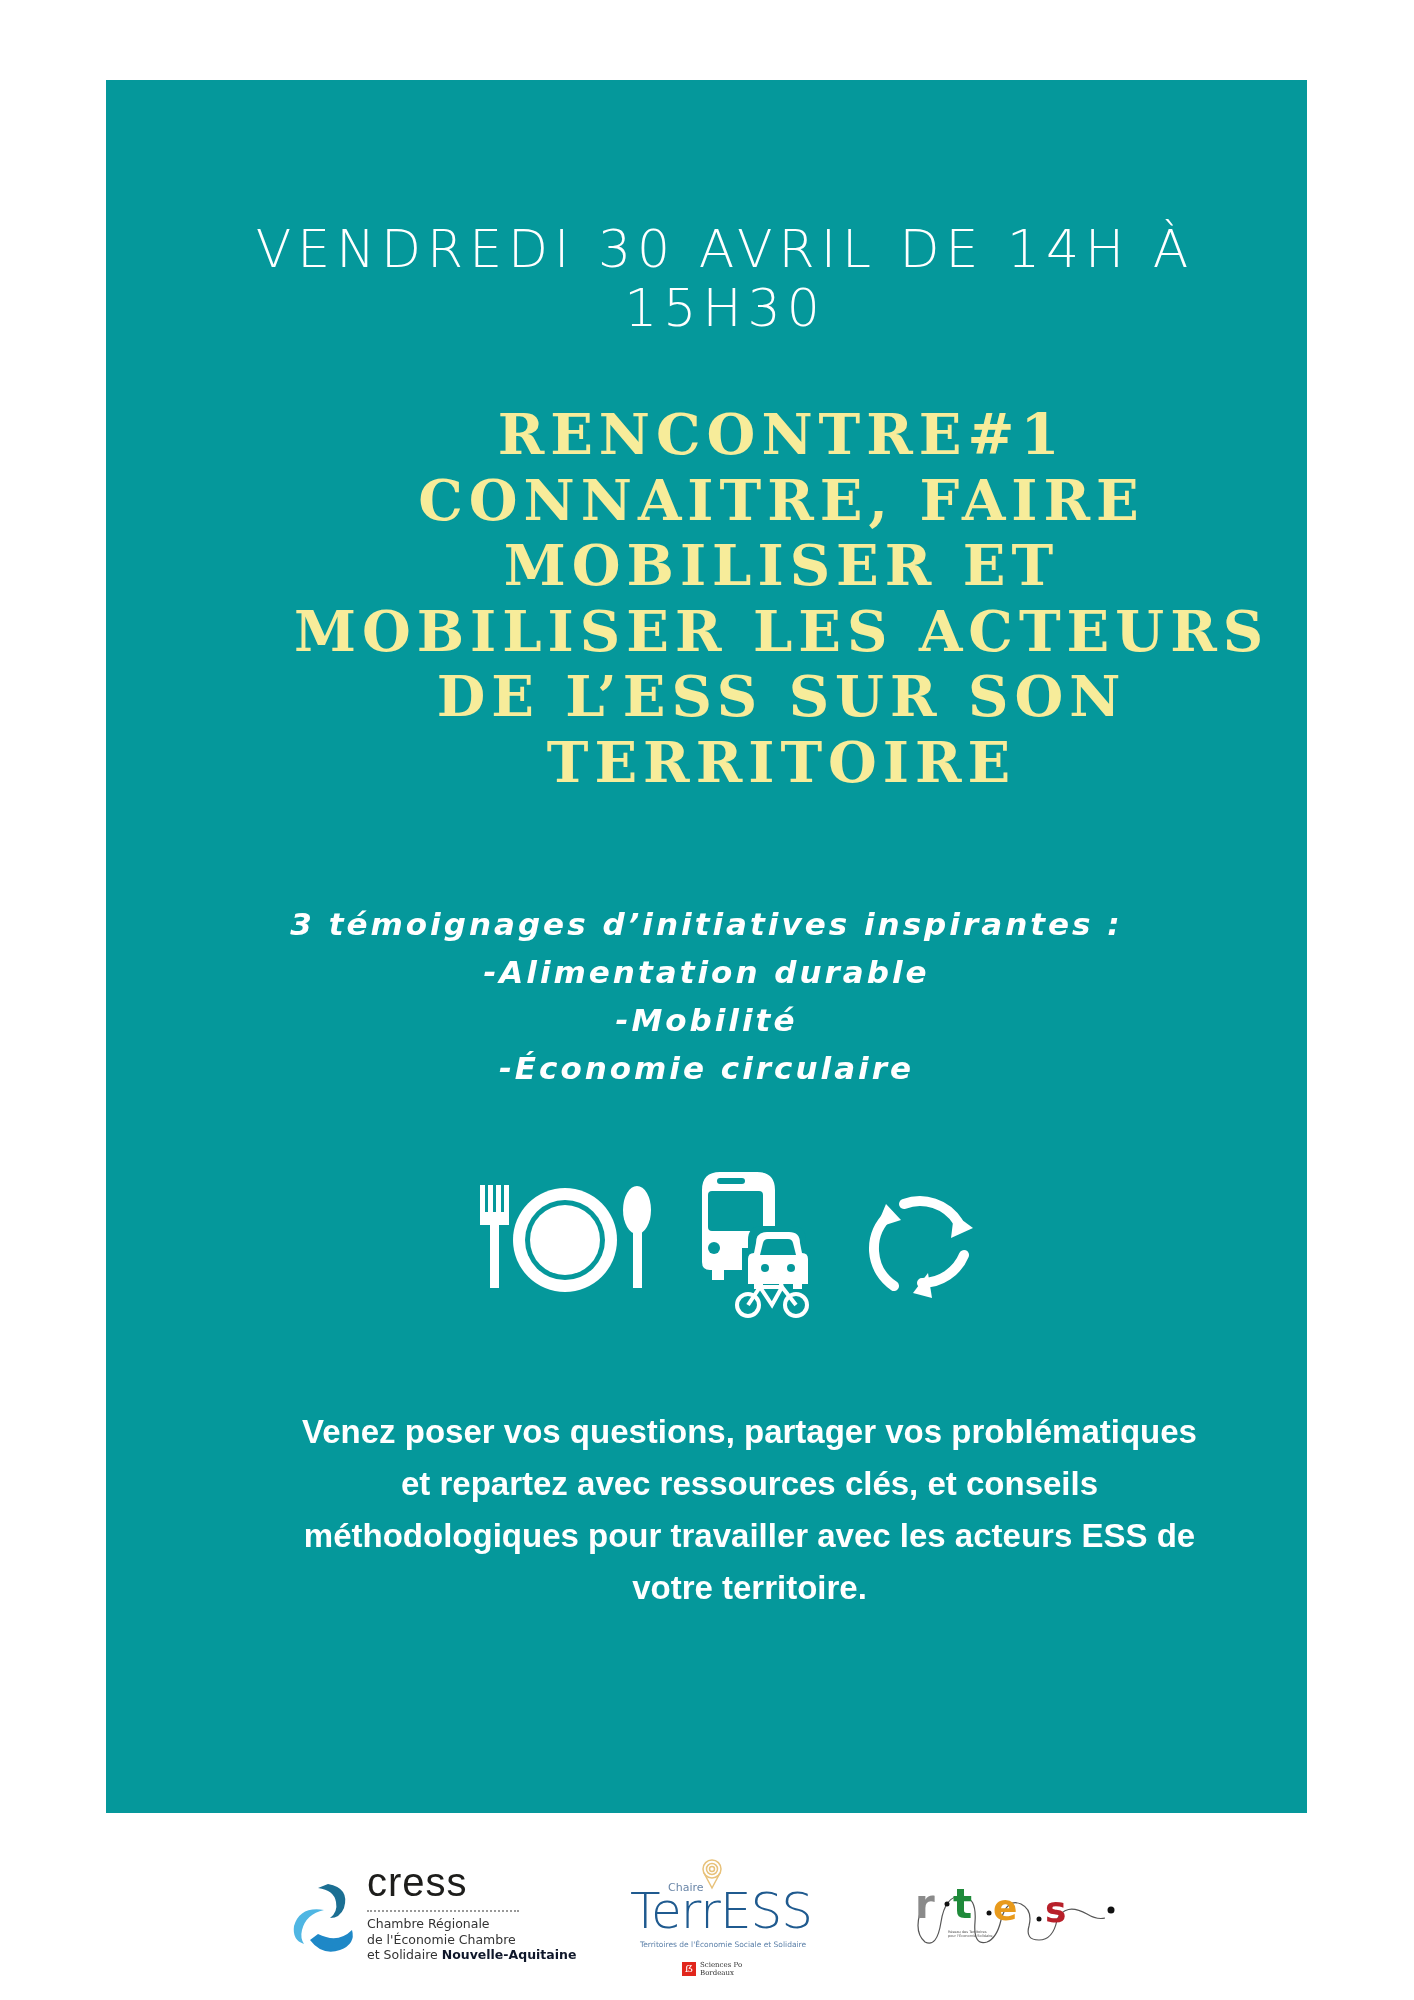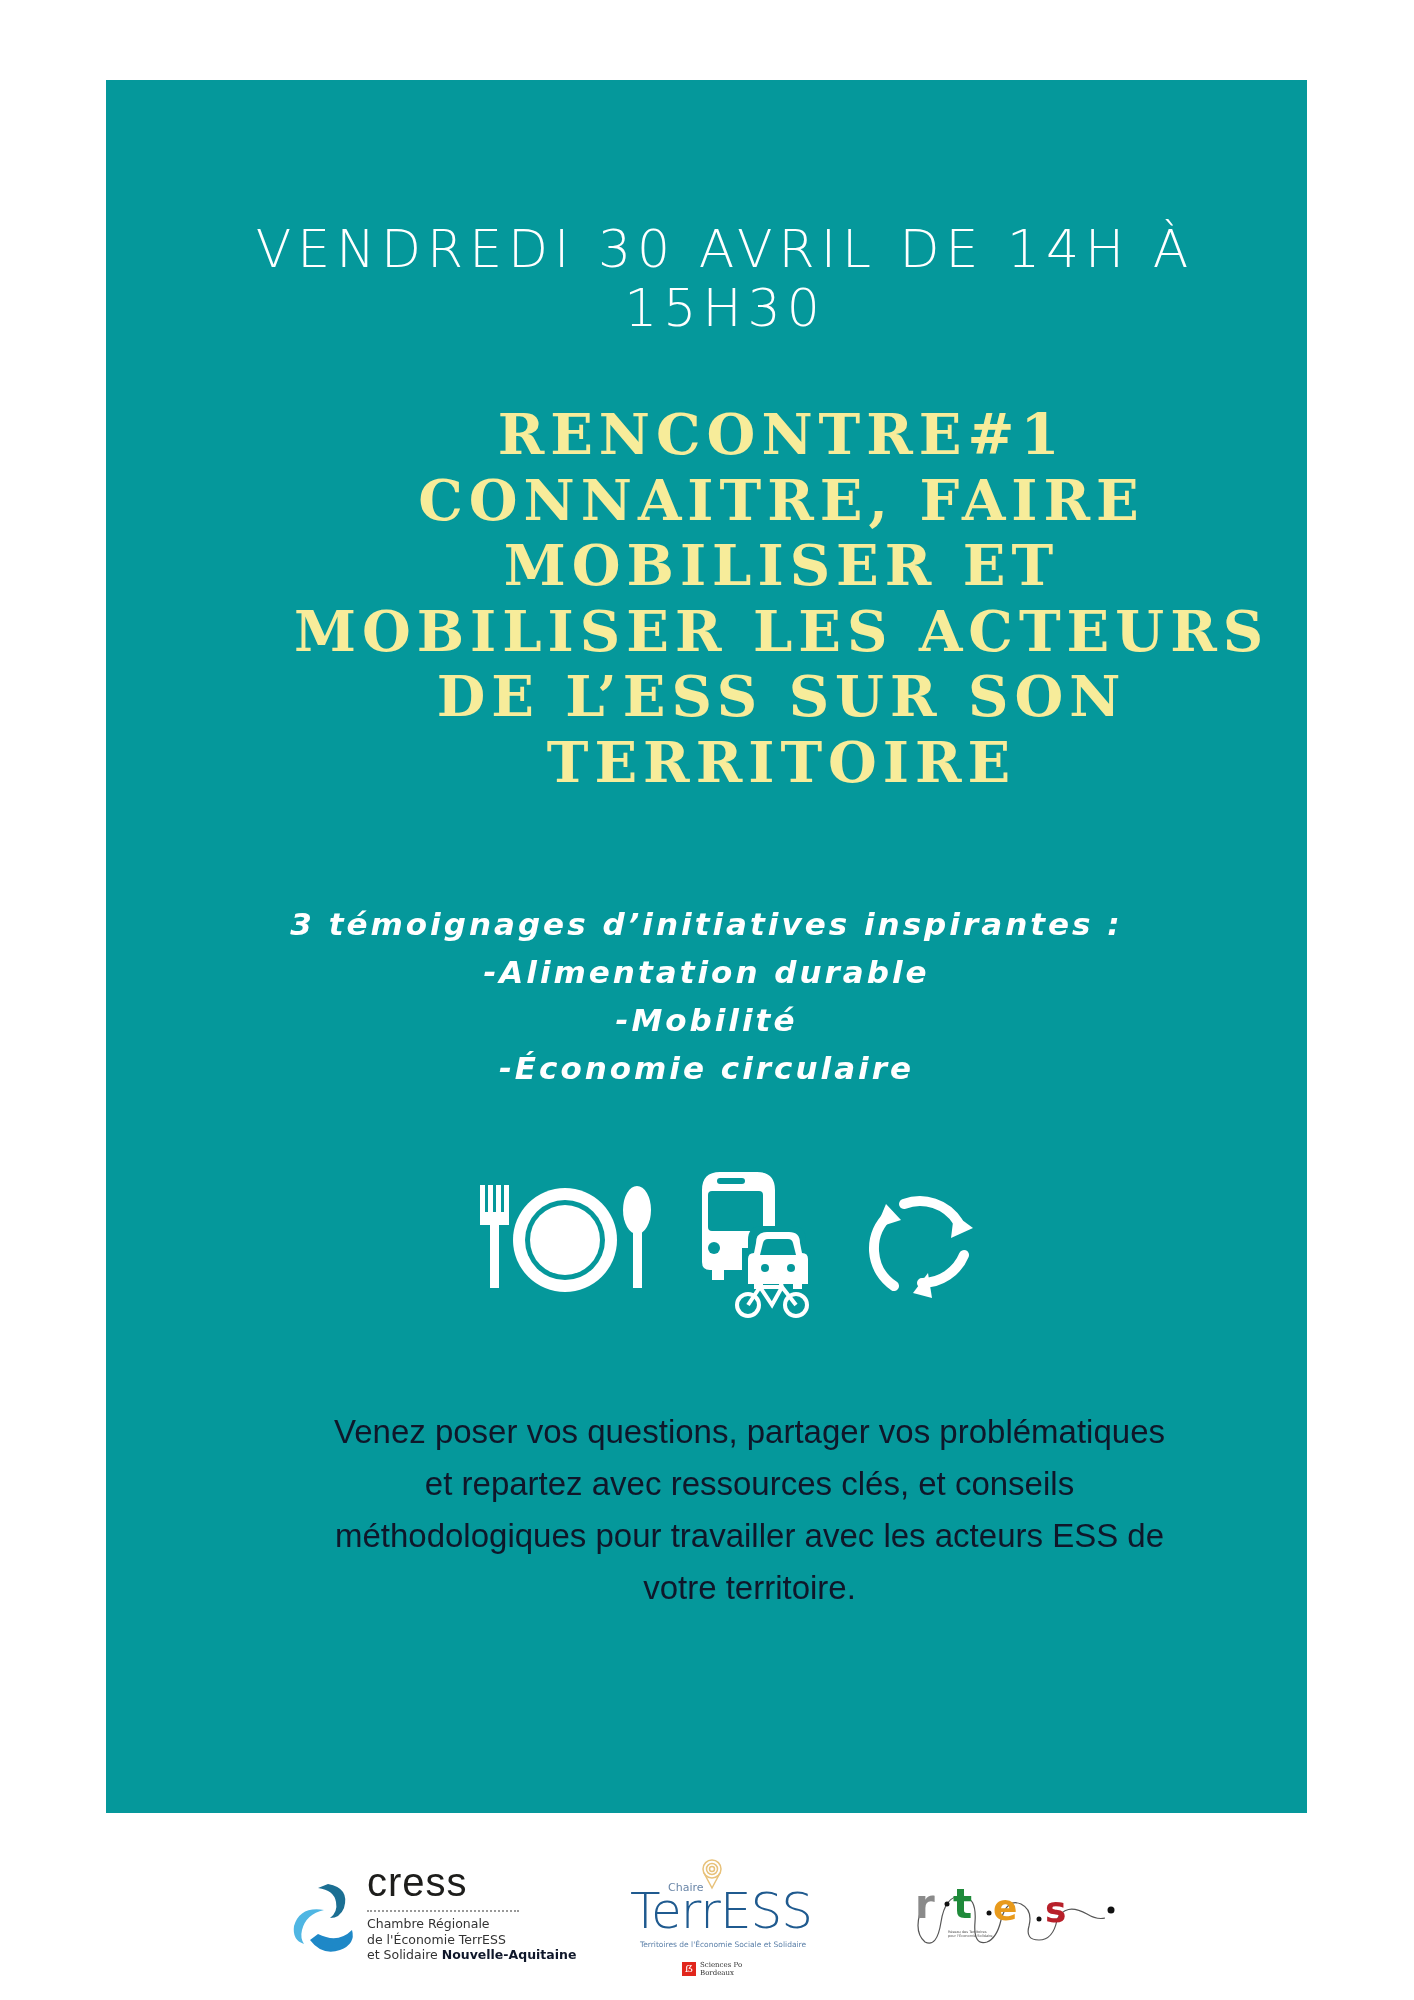--- a/index.html
+++ b/index.html
@@ -26,22 +26,22 @@
   .testimonials {
     position: absolute; left: 0; width: 1201px; top: 820px;
     text-align: center; color: #ffffff;
     font-family: "DejaVu Sans", sans-serif; font-weight: bold; font-style: italic;
     font-size: 31px; line-height: 48px; letter-spacing: 3px;
   }
   .testimonials span { display: block; white-space: nowrap; }
   .icons { position: absolute; left: 0; top: 0; width: 1201px; height: 1733px; pointer-events: none; }
   .paragraph {
     position: absolute; left: 0; width: 1287px; top: 1326px;
-    text-align: center; color: #0f172a;
-    font-family: "Liberation Sans", sans-serif; font-weight: normal;
+    text-align: center; color: #ffffff;
+    font-family: "Liberation Sans", sans-serif; font-weight: bold;
     font-size: 33px; line-height: 52px;
   }
   .paragraph span { display: block; white-space: nowrap; }
   .logo { position: absolute; }
   .cress-word {
     position: absolute; left: 367px; top: 1862px;
     font-family: Liberation Sans, sans-serif; font-size: 40px; color: #1d1d1b;
     line-height: 40px; letter-spacing: 1px;
   }
   .cress-dots {
@@ -170,21 +170,21 @@
 <div>
   <svg class="logo" style="left:288px; top:1876px;" width="80" height="80" viewBox="0 0 80 80">
     <path d="M40 8 q22 4 16 24 q-4 10 -14 10 q8 -6 6 -16 q-2 -12 -18 -14 z" fill="#1b6f93"></path>
     <path d="M6 50 q6 -20 30 -16 q-18 4 -22 20 q-2 8 2 14 q-12 -4 -10 -18 z" fill="#4fb6e3"></path>
     <path d="M30 58 q20 10 34 -4 q4 14 -12 20 q-18 6 -30 -10 z" fill="#1e88c7"></path>
   </svg>
   <div class="cress-word">cress</div>
   <div class="cress-dots"></div>
   <div class="cress-sub">
     <span>Chambre Régionale</span>
-    <span>de l'Économie TerrESS</span>
+    <span>de l'Économie Chambre</span>
     <span><span style="display:inline">et Solidaire</span> <span class="accent" style="display:inline">Nouvelle-Aquitaine</span></span>
   </div>
 </div>
 
 <div>
   <svg class="logo" style="left:700px; top:1858px;" width="24" height="32" viewBox="0 0 24 32">
     <g fill="none" stroke="#e8c27a" stroke-width="1.5">
       <circle cx="12" cy="11" r="9"></circle>
       <circle cx="12" cy="11" r="5.5"></circle>
       <circle cx="12" cy="11" r="2.5"></circle>

